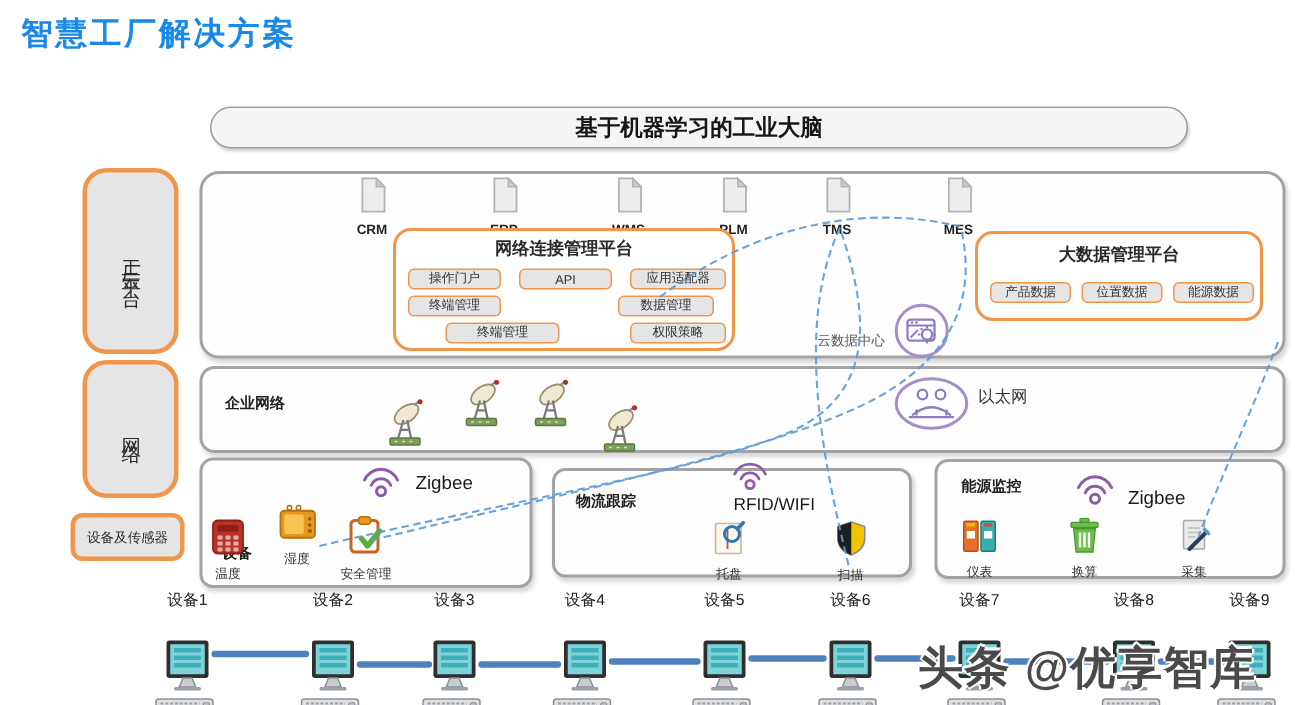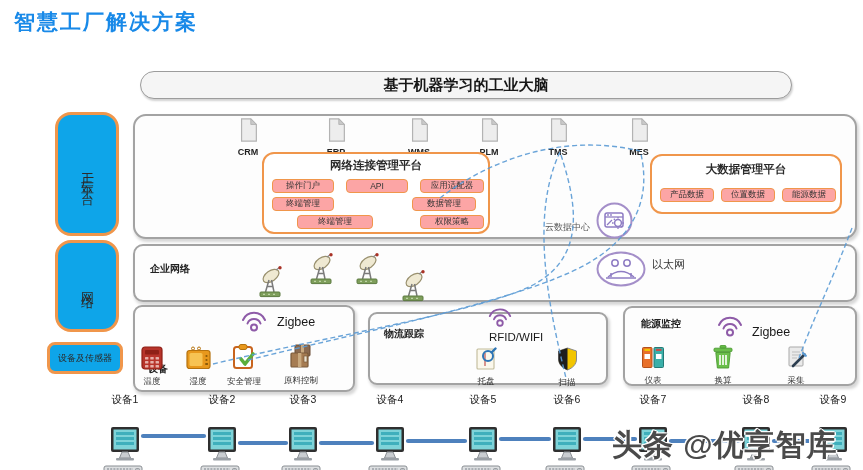--- a/index.html
+++ b/index.html
@@ -7,21 +7,21 @@
   body { font-family:"Liberation Sans","DejaVu Sans",sans-serif; }
   .stage { position:relative; width:863px; height:470px; background:#fff; overflow:hidden; }
 
   .page-title { position:absolute; left:14px; top:8px; font-size:21px; font-weight:bold; letter-spacing:2px; color:#1889E8; }
 
   .header-bar { position:absolute; left:140px; top:71px; width:652px; height:28px; background:#F5F5F5;
     border:1.5px solid #9c9c9c; border-radius:14px; display:flex; align-items:center; justify-content:center;
     font-size:15px; font-weight:bold; color:#161616; box-shadow:1px 2px 2px rgba(0,0,0,.18); }
 
   
-  .side-box { position:absolute; border:3px solid #F0964B; border-radius:16px; background:#0ea5e9;
+  .side-box { position:absolute; border:3px solid #F0964B; border-radius:16px; background:#e5e5e5;
     display:flex; align-items:center; justify-content:center; color:#2b2b2b; }
   .side-box.v { writing-mode:vertical-lr; text-orientation:upright; font-size:13px; letter-spacing:5px; }
   .sb1 { left:55px; top:112px; width:64px; height:124px; }
   .sb2 { left:55px; top:240px; width:64px; height:92px; }
   .sb3 { left:47px; top:342px; width:76px; height:32px; border-radius:8px; font-size:9px; line-height:1.2; text-align:center; padding:1px 4px; }
 
   
   .gray-box { position:absolute; background:#FDFDFD; border:2px solid #A3A3A3; border-radius:13px;
     box-shadow:1.5px 2.5px 3px rgba(0,0,0,.16); }
   .cloud-box { left:133px; top:114px; width:724px; height:125px; }
@@ -34,21 +34,21 @@
 
   
   .app-col { position:absolute; width:56px; top:118px; text-align:center; }
   .app-col .lbl { font-size:9px; font-weight:bold; color:#222; margin-top:1px; }
 
   
   .orange-box { position:absolute; background:#fff; border:2px solid #F0964B; border-radius:12px; }
   .np-box { left:262px; top:152px; width:228px; height:82px; }
   .bd-box { left:650px; top:154px; width:192px; height:60px; }
   .ob-title { position:absolute; width:100%; top:4px; text-align:center; font-size:11.5px; font-weight:bold; color:#2b2b2b; }
-  .chip { position:absolute; height:14px; background:#fca5a5; border:1.5px solid #F0964B; border-radius:4px;
+  .chip { position:absolute; height:14px; background:#e5e5e5; border:1.5px solid #F0964B; border-radius:4px;
     display:flex; align-items:center; justify-content:center; font-size:8.5px; color:#333; }
 
   .small-lbl { position:absolute; font-size:9px; color:#555; }
   .mid-lbl   { position:absolute; font-size:11px; color:#333; }
   .wire-lbl  { position:absolute; font-size:12.5px; color:#1a1a1a; }
 
   .icon-abs { position:absolute; }
 
   
   .dev-item { position:absolute; width:54px; text-align:center; }
@@ -237,49 +237,39 @@
             <rect x="4" y="15" width="3.4" height="2.6" rx=".6"></rect>
             <rect x="9.3" y="15" width="3.4" height="2.6" rx=".6"></rect>
             <rect x="14.6" y="15" width="3.4" height="2.6" rx=".6"></rect>
             <rect x="4" y="19" width="3.4" height="2.6" rx=".6"></rect>
             <rect x="9.3" y="19" width="3.4" height="2.6" rx=".6"></rect>
             <rect x="14.6" y="19" width="3.4" height="2.6" rx=".6"></rect>
           </g>
         </svg></span>
     <div class="lbl">温度</div>
   </div>
-  <div class="dev-item" style="left:171px;top:346px;">
+  <div class="dev-item" style="left:171px;top:336px;">
     <span><svg width="25" height="24" viewBox="0 0 25 24">
           <circle cx="7" cy="2.5" r="1.5" fill="none" stroke="#b5720e" stroke-width="1"></circle>
           <circle cx="13" cy="2.5" r="1.5" fill="none" stroke="#b5720e" stroke-width="1"></circle>
           <rect x="1" y="4.5" width="23" height="18" rx="2.5" fill="#E8981C" stroke="#b5720e" stroke-width="1.2"></rect>
           <rect x="3.5" y="7" width="13" height="13" rx="1.5" fill="#F7C353"></rect>
           <circle cx="20.5" cy="10" r="1.1" fill="#8a5a08"></circle>
           <circle cx="20.5" cy="14" r="1.1" fill="#8a5a08"></circle>
           <rect x="19.3" y="17" width="2.6" height="2" fill="#8a5a08"></rect>
         </svg></span>
     <div class="lbl">湿度</div>
   </div>
   <div class="dev-item" style="left:217px;top:344px;">
     <span><svg width="24" height="26" viewBox="0 0 24 26">
           <rect x="2" y="3" width="18" height="21" rx="2.5" fill="#fff" stroke="#C8641E" stroke-width="2"></rect>
           <rect x="7" y="0.5" width="8" height="5" rx="2" fill="#E8981C" stroke="#b5720e" stroke-width="1"></rect>
           <path d="M9 15 l4 5 l8 -10" fill="none" stroke="#5BAE3A" stroke-width="3.6" stroke-linecap="round" stroke-linejoin="round"></path>
         </svg></span>
     <div class="lbl">安全管理</div>
-  </div>
-  <div class="dev-item" style="left:274px;top:344px;">
-    <span><svg width="24" height="25" viewBox="0 0 24 25">
-          <rect x="6" y="1" width="15" height="11" rx="1" fill="#8B6A4F" stroke="#6b4d34" stroke-width="1"></rect>
-          <rect x="12" y="1" width="3" height="11" fill="#C9A97E"></rect>
-          <rect x="2" y="9" width="17" height="14" rx="1" fill="#A67C52" stroke="#7a5a3a" stroke-width="1.2"></rect>
-          <rect x="9" y="9" width="3.4" height="14" fill="#C9A97E"></rect>
-          <rect x="15" y="12" width="3" height="6" fill="#EDE3D0" stroke="#7a5a3a" stroke-width=".7"></rect>
-        </svg></span>
-    <div class="lbl">原料控制</div>
   </div>
 
   <div class="gray-box sec-box-b"></div>
   <div class="sec-title" style="left:384px;top:327px;">物流跟踪</div>
   <span class="icon-abs" style="left:487px;top:304px;">
     <svg width="26" height="25" viewBox="0 0 28 27">
         <path d="M3 13 A 12 12 0 0 1 25 13" fill="none" stroke="#8E5BA8" stroke-width="2" stroke-linecap="round"></path>
         <path d="M7.5 16.5 A 7 7 0 0 1 20.5 16.5" fill="none" stroke="#8E5BA8" stroke-width="2" stroke-linecap="round"></path>
         <circle cx="14" cy="20.5" r="3" fill="none" stroke="#8E5BA8" stroke-width="2"></circle>
       </svg>

